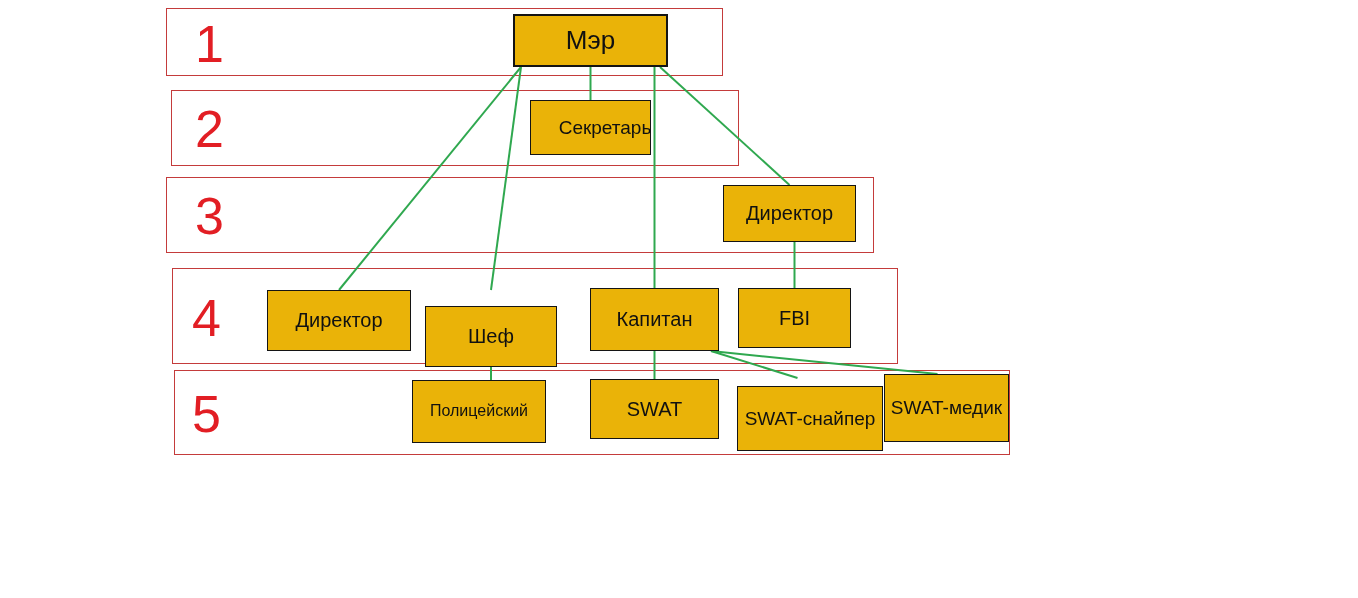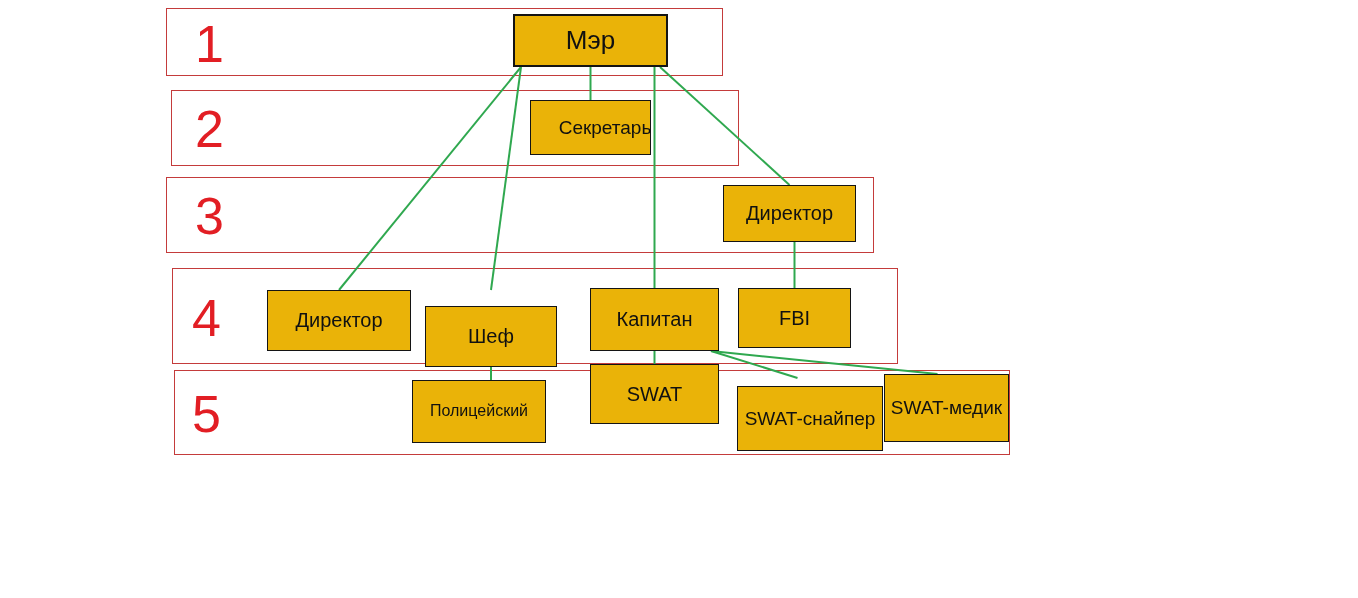--- a/index.html
+++ b/index.html
@@ -106,21 +106,21 @@
     </div>
   <div class="node" style="left:590px; top:288px; width:129px; height:63px;">
       <span>Капитан</span>
     </div>
   <div class="node" style="left:738px; top:288px; width:113px; height:60px;">
       <span>FBI</span>
     </div>
   <div class="node small" style="left:412px; top:380px; width:134px; height:63px;">
       <span>Полицейский</span>
     </div>
-  <div class="node" style="left:590px; top:364px; width:129px; height:60px;">
+  <div class="node" style="left:590px; top:379px; width:129px; height:60px;">
       <span>SWAT</span>
     </div>
   <div class="node mid" style="left:737px; top:386px; width:146px; height:65px;">
       <span>SWAT-снайпер</span>
     </div>
   <div class="node mid" style="left:875px; top:374px; width:125px; height:68px;margin-left:9px;">
       <span>SWAT-медик</span>
     </div>
 
 </div>

